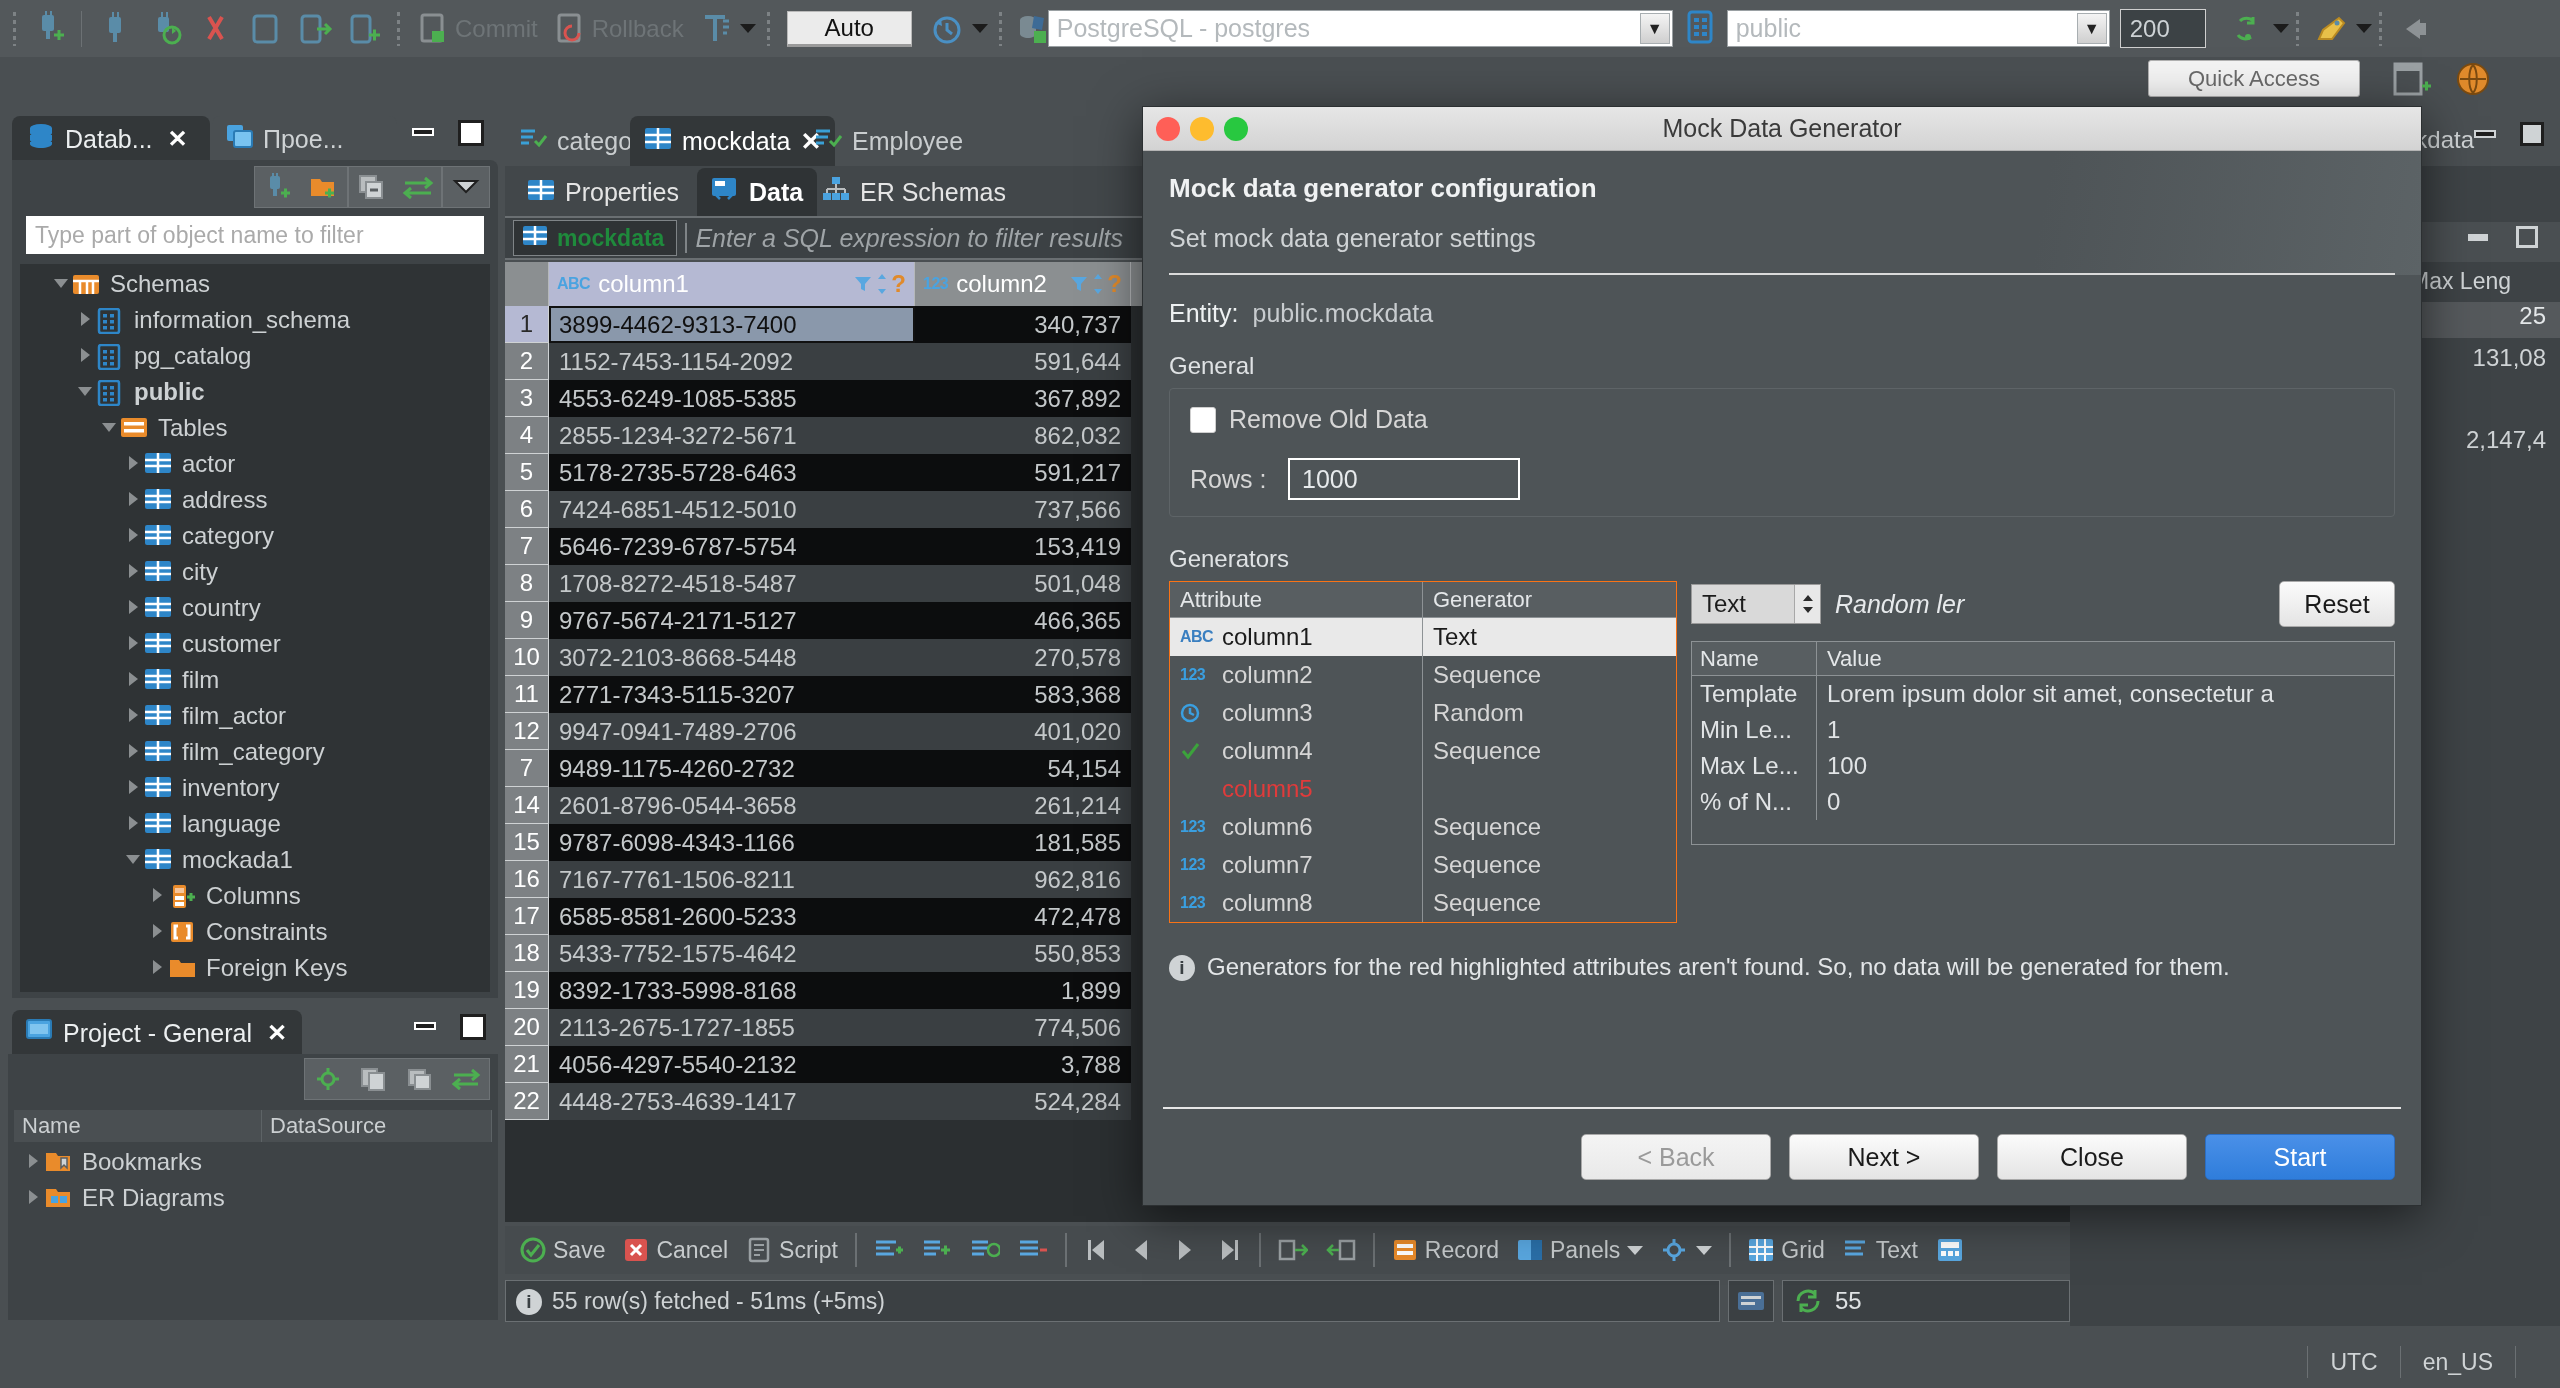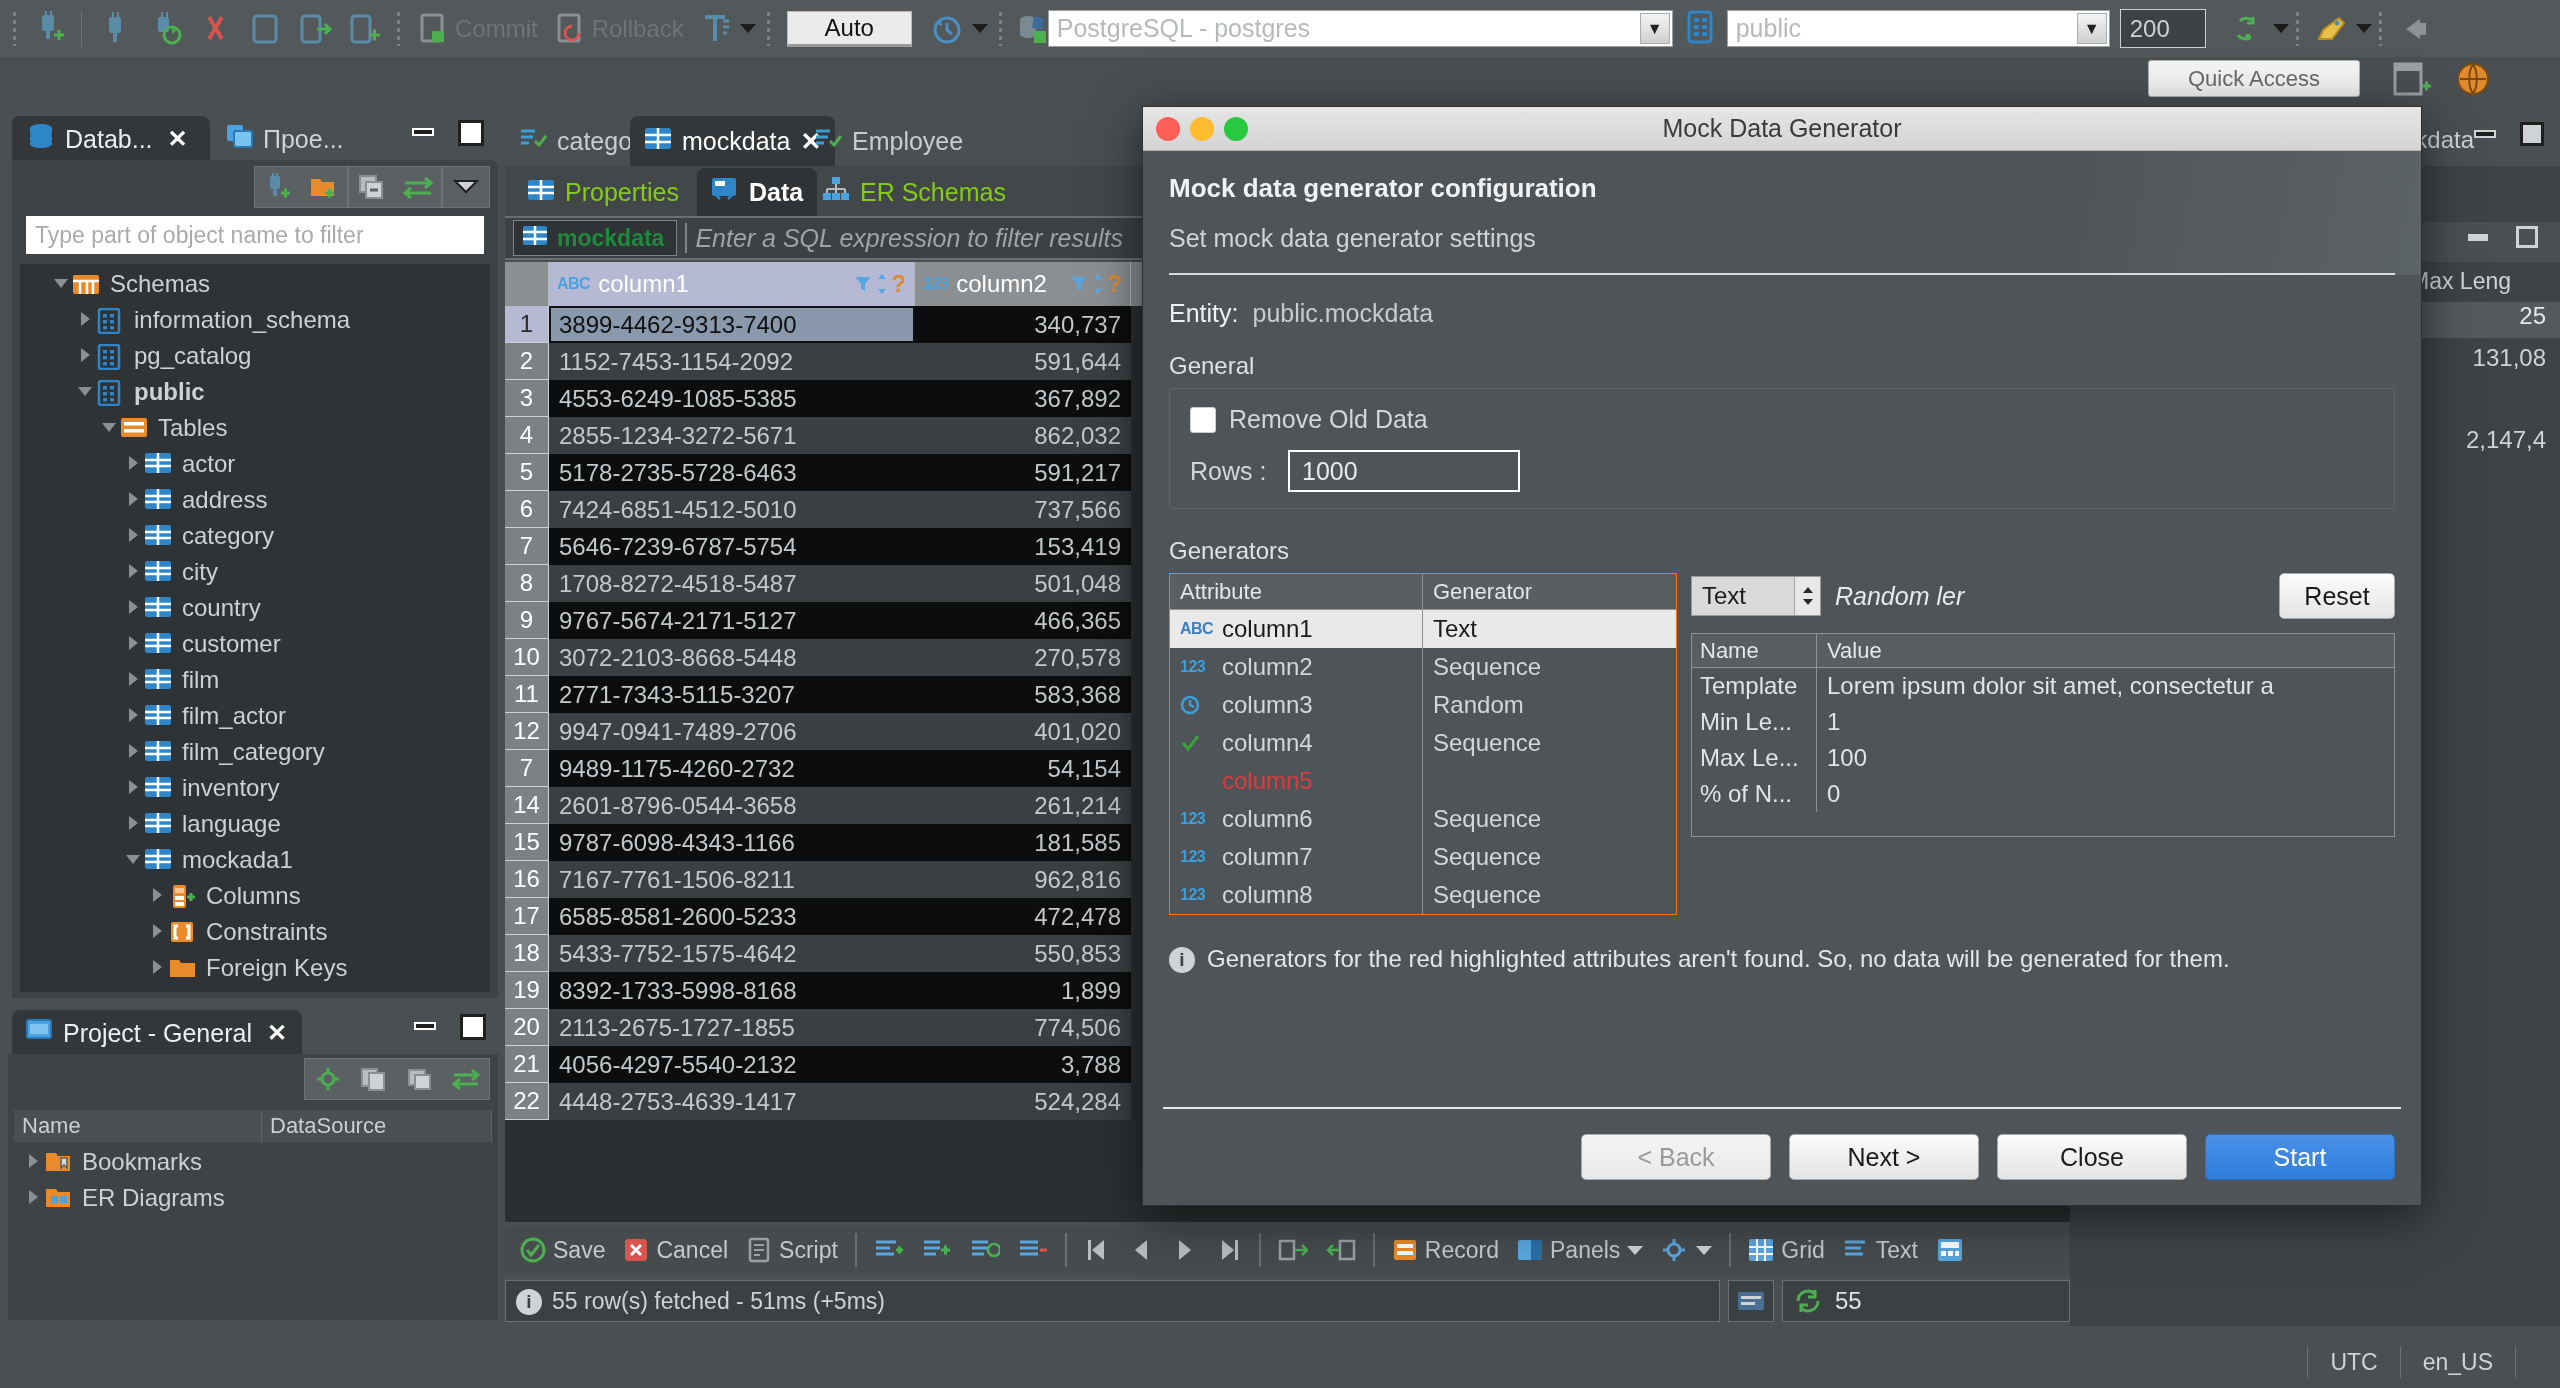--- a/index.html
+++ b/index.html
@@ -84,21 +84,21 @@
   .proj-col { padding-left: 8px; border-right: 1px solid #5d6366; display: flex; align-items: center; }
 
   
   #editor { position: absolute; left: 505px; top: 116px; width: 1565px; height: 1210px; }
   .etab { position: absolute; top: 0; height: 50px; display: flex; align-items: center; padding: 0 14px; gap: 10px; font-size: 25px; border-radius: 8px 8px 0 0; white-space: nowrap; }
   .etab.active { background: #333739; color: #fff; }
   .etab.inactive { color: #c9cdcf; }
   .subtabbar { position: absolute; left: 0; top: 50px; right: 0; height: 50px; background: #42474a; }
   .stab { position: absolute; top: 2px; height: 48px; display: flex; align-items: center; gap: 10px; padding: 0 14px; font-size: 25px; border-radius: 8px 8px 0 0; white-space: nowrap; }
   .stab.active { background: #2f3335; color: #fff; font-weight: bold; }
-  .stab.inactive { color: #84cc16; }
+  .stab.inactive { color: #e5e5e5; }
   .sqlbar { position: absolute; left: 0; top: 100px; right: 0; height: 44px; background: #3c4144; display: flex; align-items: center; border-top: 2px solid #6a6f72; border-bottom: 2px solid #6a6f72; }
   .sqlchip { display: flex; align-items: center; gap: 9px; background: #2f3335; border: 1px solid #7f8487; padding: 2px 12px 2px 8px; height: 36px; margin-left: 8px; }
 
   
   #grid { position: absolute; left: 0; top: 146px; right: 0; bottom: 104px; background: #2b2f31; overflow: hidden; }
   .ghead { display: flex; height: 44px; background: #8b8f91; }
   .gh-rownum { width: 44px; background: #8b8f91; border-right: 1px solid #b5b8ba; }
   .gh-cell { display: flex; align-items: center; padding: 0 8px; font-size: 24px; color: #fff; border-right: 1px solid #b5b8ba; position: relative; }
   .gh-cell.sel { background: #b5b9d3; }
   .gh-cell.norm { background: #8b8f91; }
@@ -1120,21 +1120,21 @@
   </div>
 
   <div class="dlg-body">
     <div class="row" style="margin-bottom:24px;">
       <span style="font-size:25px;color:#eef1f2;margin-right:14px;">Entity:</span>
       <span style="font-size:25px;color:#c8cccf;">public.mockdata</span>
     </div>
 
     <div class="grp-label">General</div>
     <div class="grp-box" style="margin-bottom:28px;">
-      <div class="row" style="margin-bottom:16px;">
+      <div class="row" style="margin-bottom:24px;">
         <div class="chk"></div>
         <span style="font-size:25px;">Remove Old Data</span>
       </div>
       <div class="row">
         <span style="font-size:25px;width:80px;">Rows :</span>
         <div class="txtinput" style="width:232px;margin-left:18px;">1000</div>
       </div>
     </div>
 
     <div class="grp-label">Generators</div>

